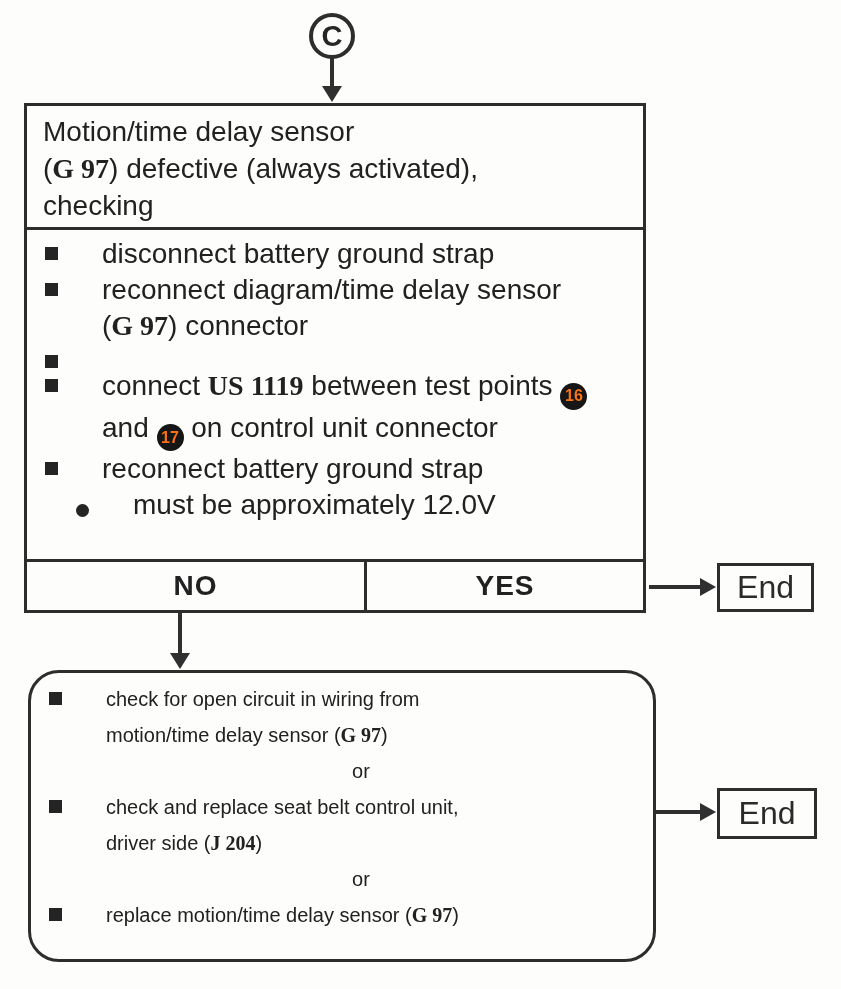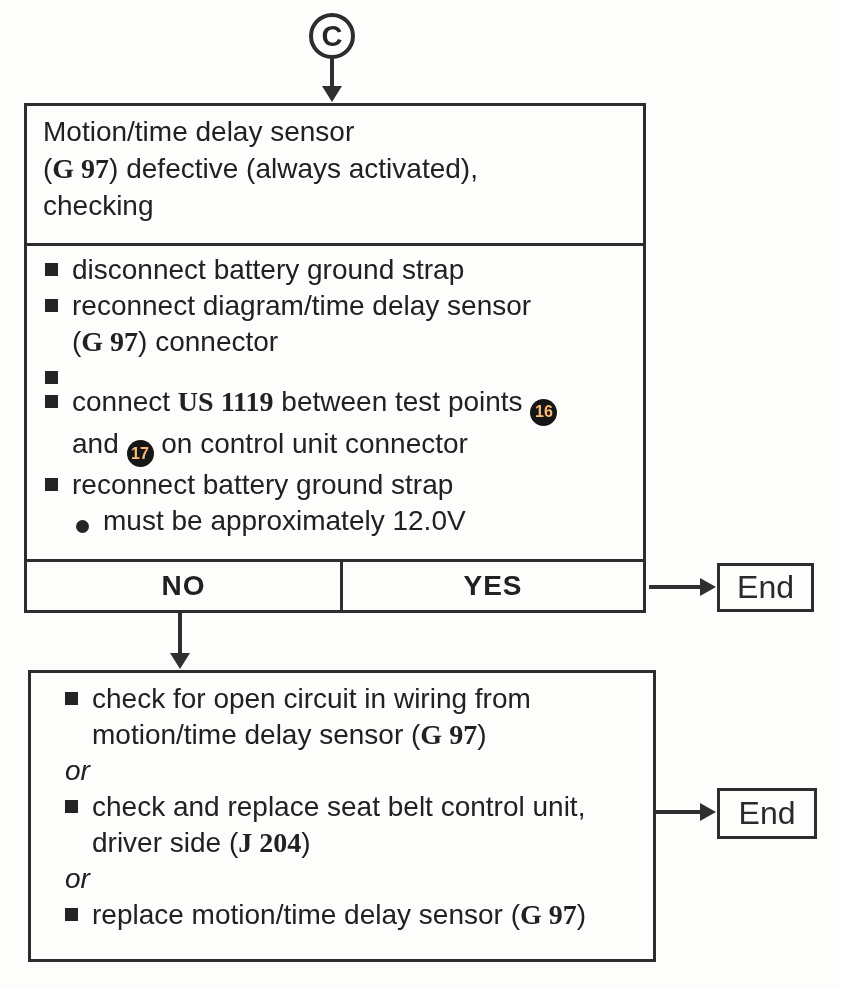--- a/index.html
+++ b/index.html
@@ -27,56 +27,56 @@
     border-left:10px solid transparent;border-right:10px solid transparent;
     border-top:16px solid #2f2f2f;}
   .head-right{position:absolute;width:0;height:0;
     border-top:9px solid transparent;border-bottom:9px solid transparent;
     border-left:16px solid #2f2f2f;}
 
   
   .fc-box{position:absolute;border:3px solid #2d2d2d;background:#fdfdfc;box-sizing:border-box;}
   .main-box{left:24px;top:103px;width:622px;height:510px;display:flex;flex-direction:column;}
   .main-header{
-    border-bottom:3px solid #2d2d2d;padding:7px 14px 19px 16px;
+    border-bottom:3px solid #2d2d2d;padding:7px 14px 3px 16px;
     font-size:28px;line-height:37px;
   }
   .main-body{flex:1;padding:6px 10px 4px 18px;font-size:28px;line-height:36px;}
   .answer-row{height:48px;display:flex;border-top:3px solid #2d2d2d;}
   .answer-cell{
     display:flex;align-items:center;justify-content:center;
     font-weight:700;font-size:28px;letter-spacing:1px;box-sizing:border-box;
   }
-  .answer-no{width:316px;border-right:3px solid #2d2d2d;}
+  .answer-no{width:340px;border-right:3px solid #2d2d2d;}
   .answer-yes{flex:1;}
 
   .action-box{left:28px;top:670px;width:628px;height:292px;
-    padding:8px 10px 4px 34px;font-size:28px;line-height:36px;box-sizing:border-box;}
+    padding:8px 10px 4px 18px;font-size:20px;line-height:36px;box-sizing:border-box;border-radius:31px;}
 
   .end-box{
     display:flex;align-items:center;justify-content:center;
     font-size:32px;color:#2a2a2a;
   }
   .end-1{left:717px;top:563px;width:97px;height:49px;}
   .end-2{left:717px;top:788px;width:100px;height:51px;}
 
   
   .step{display:flex;align-items:flex-start;}
-  .step.center{justify-content:flex-start;font-style:italic;}
+  .step.center{justify-content:center;}
   .step.indent1{margin-left:31px;align-items:center;}
   .blt{flex:none;margin:11px 14px 0 0;background:#242424;}
   .blt.sq{width:13px;height:13px;}
   .blt.dot{width:13px;height:13px;border-radius:50%;}
   .step-lines{min-width:0;}
-  .step-lines .line{white-space:nowrap;}
+  .step-lines .line{white-space:nowrap;margin-left:30px;}
   b{font-weight:700;font-family:Liberation Serif, serif;}
 
   .badge{
     display:inline-flex;align-items:center;justify-content:center;
-    width:27px;height:27px;border-radius:50%;background:#161616;color:#fdba74;
+    width:27px;height:27px;border-radius:50%;background:#161616;color:#f97316;
     font-weight:700;font-size:16px;vertical-align:-6px;letter-spacing:0;
   }
 </style>
 </head>
 <body>
 
 <div class="canvas">
 
   <div class="conn-circle">
     <span>C</span>

